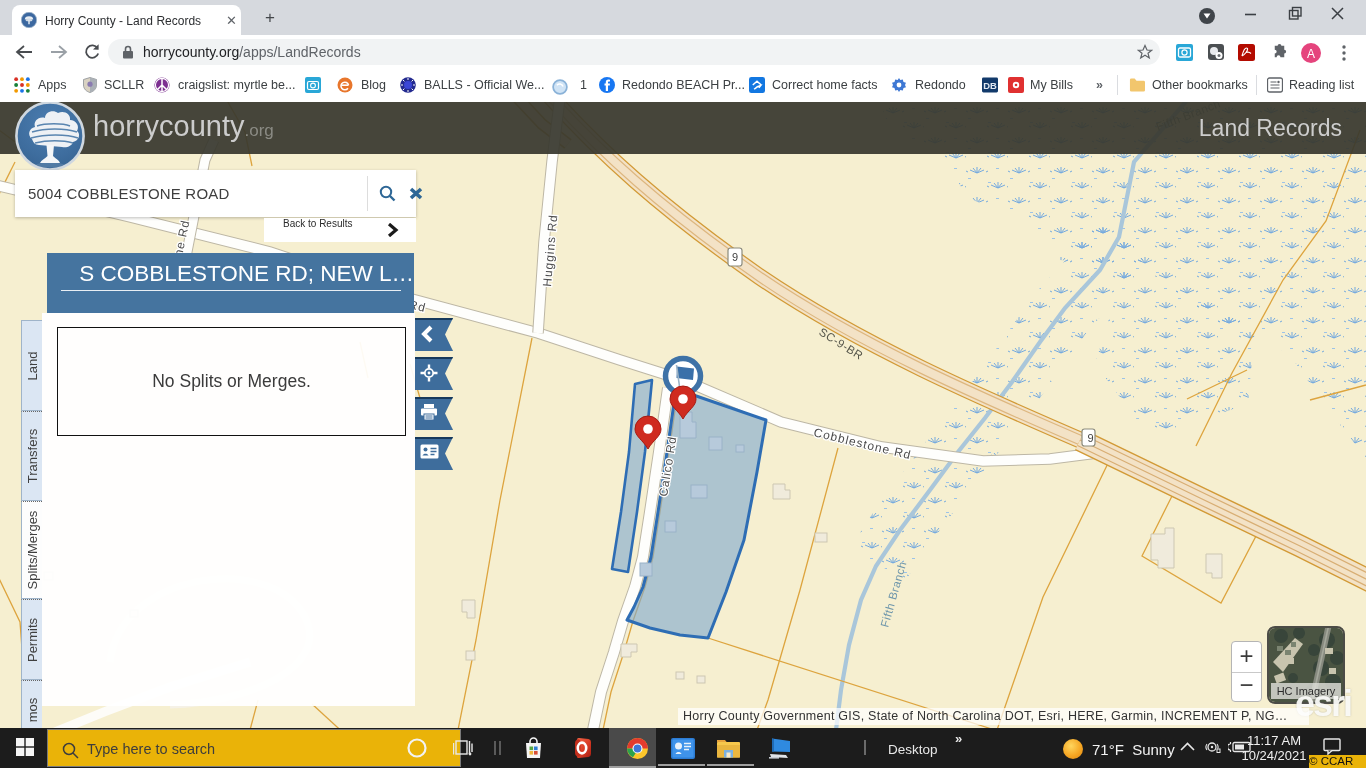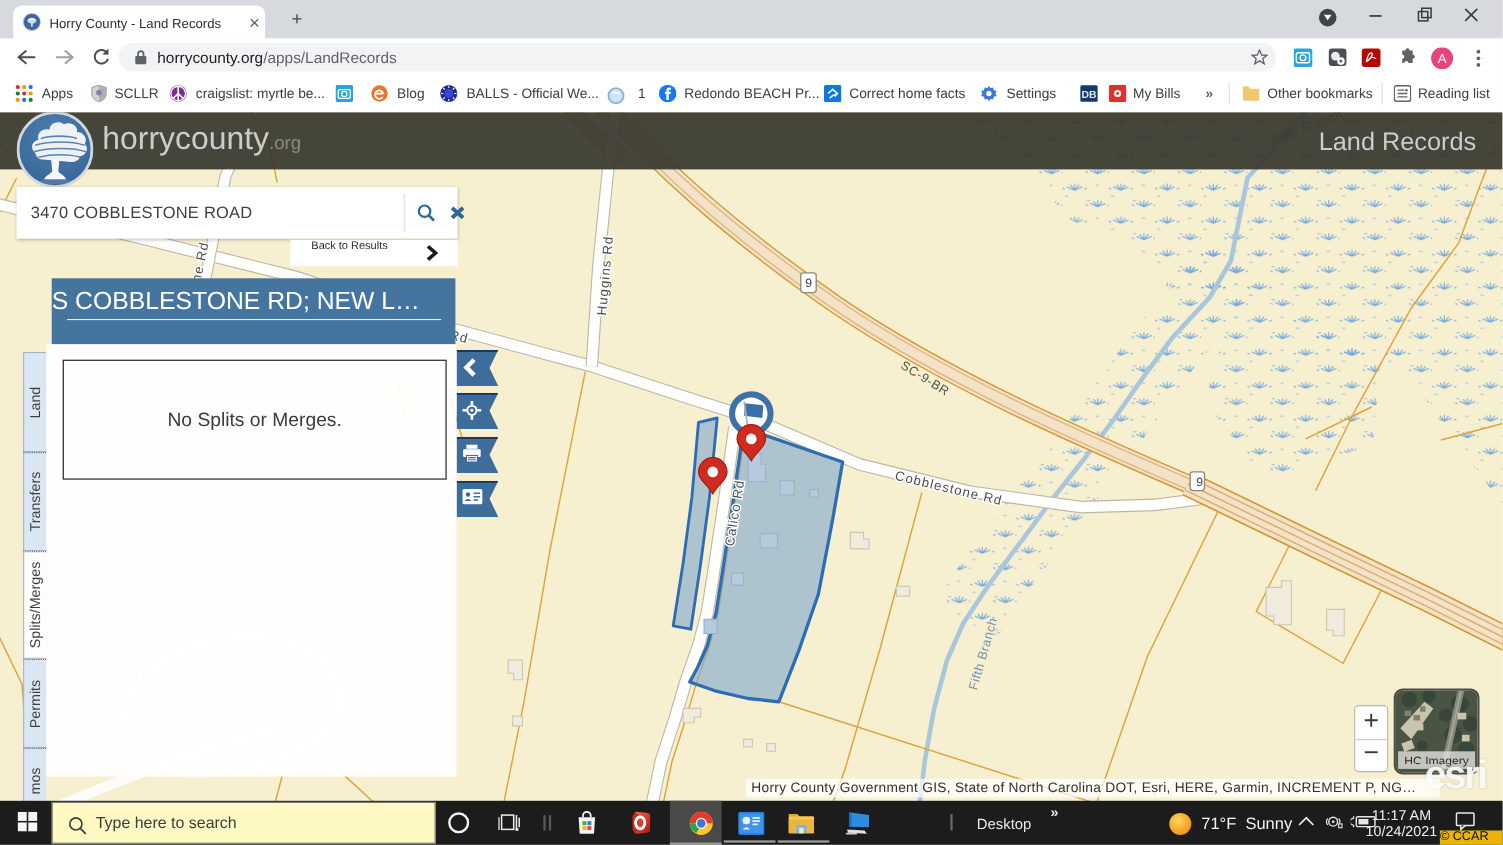--- a/index.html
+++ b/index.html
@@ -24,21 +24,21 @@
 #hdr .hc{position:absolute;left:93px;top:8px;font-size:29px;color:#cccccc;letter-spacing:0px}
 #hdr .org{font-size:17px;color:#8b8b84}
 #hdr .lr{position:absolute;right:24px;top:13px;font-size:23px;color:#cdcdcd}
 #logo{position:absolute;left:15px;top:-1px;width:70px;height:70px}
 
 #sbox{position:absolute;left:15px;top:68px;width:401px;height:47px;background:#fff;box-shadow:0 1px 3px rgba(0,0,0,0.25)}
 #sbox .txt{position:absolute;left:13px;top:15px;font-size:15px;color:#3f3f3f;letter-spacing:0.2px}
 #sbox .div{position:absolute;left:352px;top:6px;width:1px;height:35px;background:#ddd}
 #backres{position:absolute;left:264px;top:116px;width:152px;height:24px;background:#fff;font-size:10px;color:#2b2b2b;text-align:left}
 
-#bluehdr{position:absolute;left:47px;top:151px;width:367px;height:60px;background:#45749f;color:#fff;text-align:left}
+#bluehdr{position:absolute;left:47px;top:151px;width:367px;height:60px;background:#45749f;color:#fff;text-align:right}
 #bluehdr .t1{font-size:22.5px;margin-top:8px;white-space:nowrap}
 #bluehdr .t1u{width:340px;margin:3px auto 0;border-bottom:1px solid #e8eef4}
 #bluehdr .t2{font-size:14px;margin-top:4px}
 #panel{position:absolute;left:42px;top:211px;width:373px;height:393px;background:rgba(255,255,255,0.94)}
 #nobox{position:absolute;left:15px;top:14px;width:349px;height:109px;border:1px solid #111;font-size:17.5px;color:#3b3b3b;text-align:center;line-height:106px}
 
 .vtab{position:absolute;left:21px;width:21px;background:#dbe6f3;border:1px solid #9fb4c9;border-right:none;color:#3f3f3f;font-size:13px}
 .vtab span{position:absolute;left:50%;top:50%;transform:translate(-50%,-50%) rotate(-90deg);white-space:nowrap}
 .vtab.on{background:#fdfdfd;border-right:none}
 
@@ -46,21 +46,21 @@
 .flag:before{content:"";position:absolute;left:0;top:0;width:100%;height:2px;background:#16395c;clip-path:polygon(0 0,100% 0,100% 100%,0 100%)}
 .flag svg{position:absolute;left:5px;top:7px}
 
 #zoomw{position:absolute;left:1231px;top:539px;width:31px;height:61px;background:#fff;border:1px solid #b5b5b5;border-radius:4px;color:#3a3a3a}
 #zoomw .zp{position:absolute;width:100%;text-align:center;font-size:24px}
 #hcimg{position:absolute;left:1267px;top:524px;width:78px;height:78px;border:2px solid #4c4c47;border-radius:8px;overflow:hidden}
 #esri{position:absolute;left:1295px;top:581px;font-size:36px;font-weight:bold;color:rgba(252,252,250,0.93);letter-spacing:-2px;text-shadow:0 0 2px rgba(120,120,110,0.4)}
 #attrib{position:absolute;left:678px;top:606px;height:17px;background:rgba(255,255,255,0.72);font-size:12.5px;letter-spacing:0.25px;color:#323232;padding:1px 22px 1px 5px;white-space:nowrap}
 
 #taskbar{position:absolute;left:0;top:728px;width:1366px;height:40px;background:#1c1c1c;color:#fff}
-#tsearch{position:absolute;left:47px;top:729px;width:349px;height:38px;background:#fef9c3;border:1px solid #7a7a7a;color:#3d3d3d;font-size:14.5px}
+#tsearch{position:absolute;left:47px;top:729px;width:414px;height:38px;background:#eab308;border:1px solid #7a7a7a;color:#3d3d3d;font-size:14.5px}
 #tsearch span{position:absolute;left:39px;top:11px}
 .tbhl{position:absolute;top:728px;height:40px;background:#383838;border-bottom:2px solid #9f9f9f}
 .tbhl2{position:absolute;top:764px;height:2px;background:#9f9f9f}
 #ccar{position:absolute;left:1309px;top:755px;width:57px;height:13px;background:#eab308;color:#111;font-size:11.5px;text-align:left;line-height:13px}
 </style></head>
 <body>
 
 <div id="frame"></div>
 <div id="tab">
   <svg class="abs" style="left:9px;top:7px" width="16" height="16" viewBox="0 0 17 17">
@@ -186,21 +186,21 @@
 <div class="bmt" style="left:622px">Redondo BEACH Pr...</div>
 <svg class="ico16" style="left:749px" width="17" height="17" viewBox="0 0 17 17">
     <rect width="17" height="17" rx="2.5" fill="#1277e1"></rect>
     <path d="M4 8.5 L8.5 4.5 L13 8.5 M5.5 13 C8 10.5 10 9.5 12.5 9 L10.5 11.5" stroke="#fff" stroke-width="1.6" fill="none"></path>
   </svg>
 <div class="bmt" style="left:772px">Correct home facts</div>
 <svg class="ico16" style="left:891px" width="16" height="16" viewBox="0 0 16 16">
     <path d="M8 1 L9.3 3 L11.8 2.5 L12.5 5 L15 5.8 L14 8 L15 10.2 L12.5 11 L11.8 13.5 L9.3 13 L8 15 L6.7 13 L4.2 13.5 L3.5 11 L1 10.2 L2 8 L1 5.8 L3.5 5 L4.2 2.5 L6.7 3 Z" fill="#3e78d4"></path>
     <circle cx="8" cy="8" r="2.4" fill="#fff"></circle>
   </svg>
-<div class="bmt" style="left:915px">Settings</div>
+<div class="bmt" style="left:915px">Redondo</div>
 <svg class="ico16" style="left:982px" width="17" height="16" viewBox="0 0 17 16">
     <rect width="17" height="16" rx="1.5" fill="#123a6b"></rect>
     <text x="8.5" y="12" font-size="10" font-weight="bold" fill="#dfe8f2" text-anchor="middle" font-family="Liberation Sans">DB</text>
   </svg>
 <svg class="ico16" style="left:1008px" width="16" height="16" viewBox="0 0 16 16">
     <rect width="16" height="16" rx="2" fill="#e03131"></rect>
     <circle cx="8" cy="8" r="3.2" fill="#fff"></circle>
     <circle cx="8" cy="8" r="1.3" fill="#e03131"></circle>
   </svg>
 <div class="bmt" style="left:1030px">My Bills</div>
@@ -379,21 +379,21 @@
     <g stroke="#4a7aa9" stroke-width="1.4" fill="none" opacity="0.9">
       <path d="M22 25 C 30 22 48 22 55 25"></path>
       <path d="M17 31 C 30 27 50 27 62 31"></path>
       <path d="M16 37 C 30 33 52 33 63 37"></path>
       <path d="M20 42 C 32 39 48 39 58 42"></path>
     </g>
     <path d="M31.5 44 L 39 44 L 38 55 C 41 58 44 59 45 62 L 25 62 C 26.5 59 29.5 58 32.5 55 Z" fill="#f4f6f8"></path>
     <ellipse cx="35" cy="64" rx="14" ry="2.5" fill="#ffffff" opacity="0.12"></ellipse>
   </svg>
   <div id="sbox">
-    <div class="txt">3470 COBBLESTONE ROAD</div>
+    <div class="txt">5004 COBBLESTONE ROAD</div>
     <div class="div"></div>
     <svg class="abs" style="left:364px;top:15px" width="46" height="17" viewBox="0 0 46 17">
       <circle cx="7" cy="7" r="5.2" fill="none" stroke="#2e6796" stroke-width="2"></circle>
         <path d="M11 11 L15.5 15.5" stroke="#2e6796" stroke-width="2.4"></path>
       <path d="M32 4 L42 13 M42 4 L32 13" stroke="#2e6796" stroke-width="3.6"></path>
     </svg>
   </div>
   <div id="backres"><span style="margin-left:19px">Back to Results</span>
     <svg class="abs" style="left:123px;top:5px" width="12" height="14" viewBox="0 0 12 14">
         <path d="M2 1 L9 7 L2 13" stroke="#1b1b1b" stroke-width="3.2" fill="none"></path>

